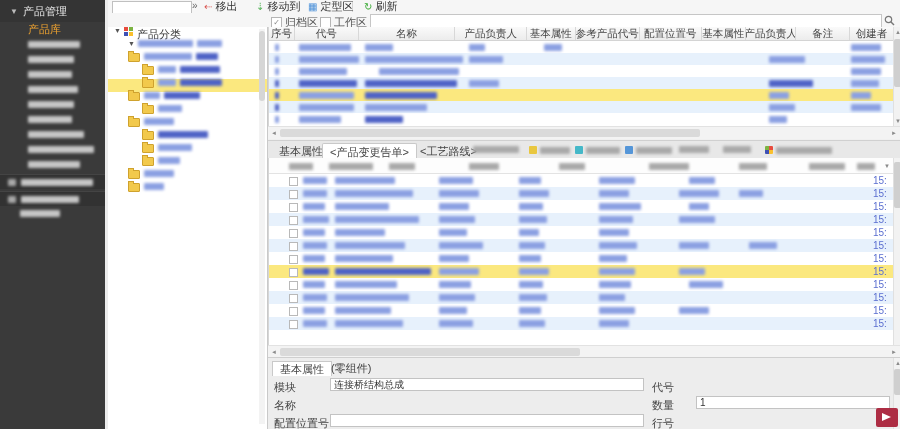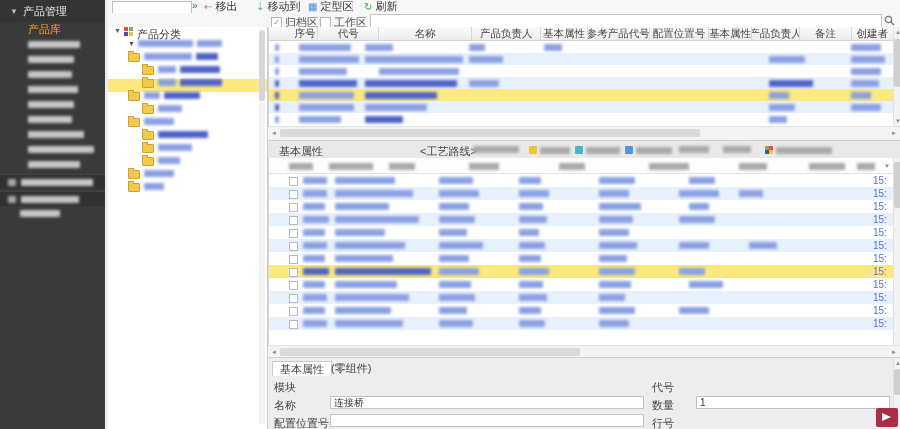--- a/index.html
+++ b/index.html
@@ -250,21 +250,21 @@
         <span class="redact b" style="width: 20px; margin-right: 4px;"></span>
       </div>
     </div>
   <div class="tree-scroll">
       <div class="tree-thumb"></div>
     </div>
 </div>
 
 <div id="top-table" class="abs">
   <div id="top-header">
-      <div class="hcell" style="flex: 26 0 0px; margin-left: 24px;">序号</div>
+      <div class="hcell" style="flex: 26 0 0px;">序号</div>
       <div class="hcell" style="flex: 66 0 0px;">代号</div>
       <div class="hcell" style="flex: 100 0 0px;">名称</div>
       <div class="hcell" style="flex: 74 0 0px;">产品负责人</div>
       <div class="hcell" style="flex: 50 0 0px;">基本属性</div>
       <div class="hcell" style="flex: 66 0 0px;">参考产品代号</div>
       <div class="hcell" style="flex: 64 0 0px;">配置位置号</div>
       <div class="hcell" style="flex: 45 0 0px;">基本属性</div>
       <div class="hcell" style="flex: 52 0 0px;">产品负责人</div>
       <div class="hcell" style="flex: 55 0 0px;">备注</div>
       <div class="hcell" style="flex: 45 0 0px;">创建者</div>
@@ -328,20 +328,21 @@
   <span class="sarrow" style="left:1px;bottom:2px">▼</span>
 </div>
 <div class="hscroll abs" style="left:268px;top:126px;width:632px">
   <span class="sarrow" style="left:3px;top:3px">◄</span>
   <div class="hthumb" style="left:12px;width:420px"></div>
   <span class="sarrow" style="right:3px;top:3px">►</span>
 </div>
 
 <div id="mid-tabs" class="abs">
     <div class="tab" style="left: 4px;">基本属性</div>
+    <div class="tab active" style="left: 54px;">&lt;产品变更告单&gt;</div>
     <div class="tab" style="left: 145px;">&lt;工艺路线&gt;</div>
     <div class="mbtn" style="left: 205px;">
       <span class="redact g" style="width: 46px;"></span>
     </div>
     <div class="mbtn" style="left: 261px;">
       <span class="ic8" style="background: rgb(233, 199, 63);"></span>
       <span class="redact g" style="width: 30px;"></span>
     </div>
     <div class="mbtn" style="left: 307px;">
       <span class="ic8" style="background: rgb(69, 184, 200);"></span>
@@ -508,24 +509,24 @@
 
 <div id="bottom-form" class="abs">
   <div class="bf-tab active" style="left:4px">
     <span>基本属性</span>
   </div>
   <div class="bf-tab" style="left:56px">
     <span>(零组件)</span>
   </div>
 
   <span class="bf-label" style="left:6px;top:22px">模块</span>
+  <input class="bf-input" style="left: 62px; top: 20px; width: 306px;" value="连接桥结构总成">
   <span class="bf-label" style="left:384px;top:22px">代号</span>
 
   <span class="bf-label" style="left:6px;top:40px">名称</span>
-  <input class="bf-input" style="left: 62px; top: 38px; width: 306px;" value="连接桥">
   <span class="bf-label" style="left:384px;top:40px">数量</span>
   <input class="bf-input" style="left: 428px; top: 38px; width: 186px;" value="1">
 
   <span class="bf-label" style="left:6px;top:58px">配置位置号</span>
   <input class="bf-input" style="left: 62px; top: 56px; width: 306px;">
   <span class="bf-label" style="left:384px;top:58px">行号</span>
 </div>
 <div class="vscroll abs" style="left:893px;top:358px;height:71px">
   <span class="sarrow" style="left:1px;top:2px">▲</span>
   <div class="vthumb" style="top:11px;height:26px"></div>

